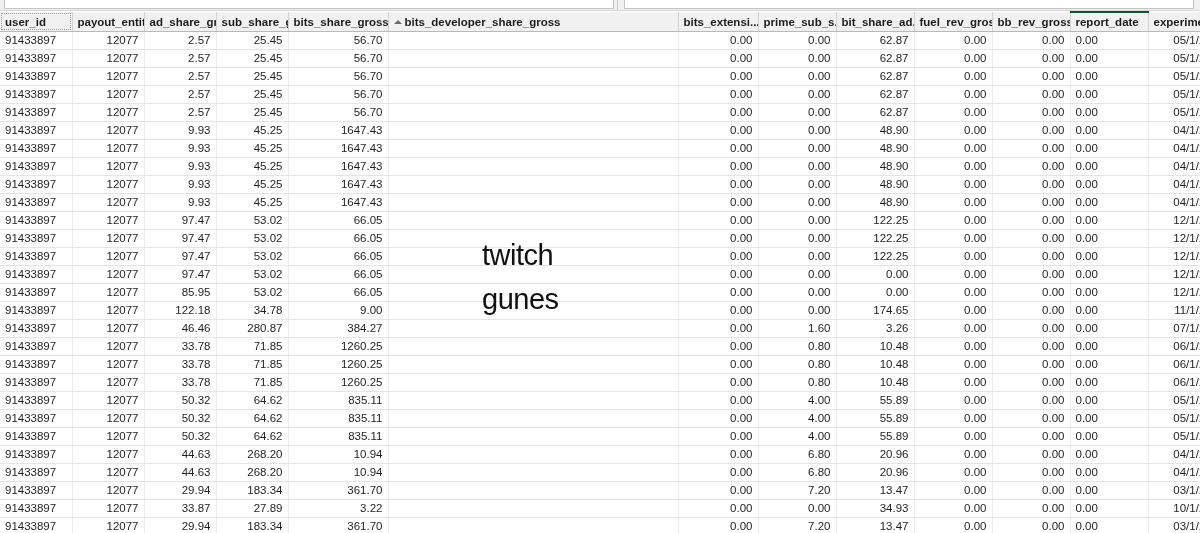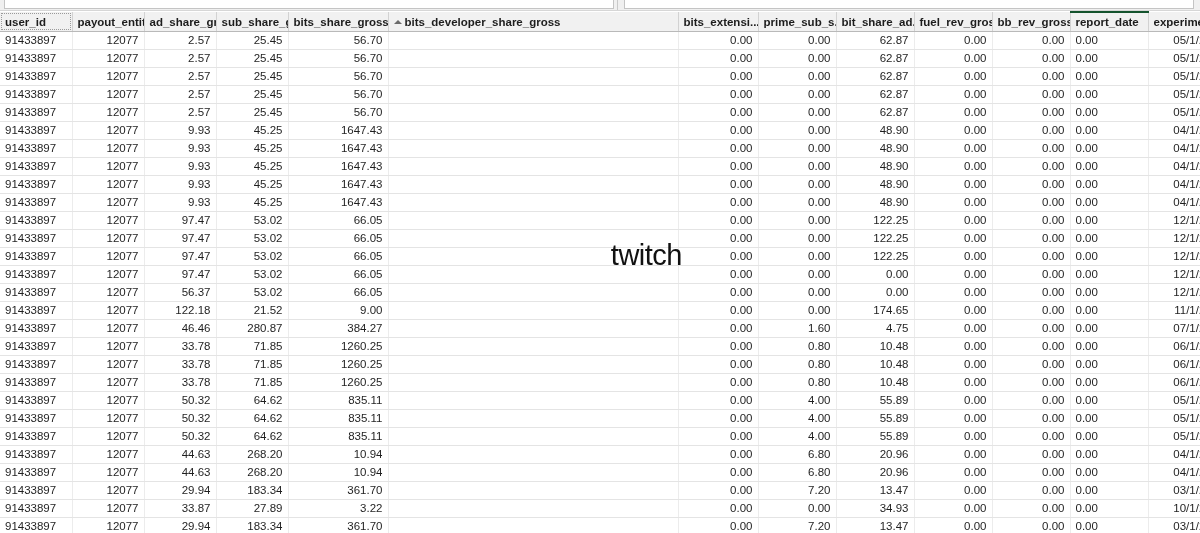--- a/index.html
+++ b/index.html
@@ -102,21 +102,21 @@
 
   
   #watermark {
     position: absolute;
     left: 482px; top: 233px;
     width: 200px;
     font-family: "Liberation Sans", sans-serif;
     font-size: 29px;
     line-height: 44px;
     color: #111111;
-    text-align: right;
+    text-align: left;
     pointer-events: none;
     letter-spacing: -0.5px;
   }
 </style>
 </head>
 <body>
 
 <div id="toolbar-strip">
   <div class="tb-box" id="tb-box-a"></div>
   <div id="tb-sep"></div>
@@ -364,57 +364,57 @@
           <td>0.00</td>
           <td>0.00</td>
           <td>0.00</td>
           <td>0.00</td>
           <td class="c-left">0.00</td>
           <td>12/1/2020</td>
         </tr>
         <tr>
           <td class="c-left">91433897</td>
           <td>12077</td>
-          <td>56.37</td>
+          <td>85.95</td>
           <td>53.02</td>
           <td>66.05</td>
           <td class="c-left c-empty"></td>
           <td>0.00</td>
           <td>0.00</td>
           <td>0.00</td>
           <td>0.00</td>
           <td>0.00</td>
           <td class="c-left">0.00</td>
           <td>12/1/2020</td>
         </tr>
         <tr>
           <td class="c-left">91433897</td>
           <td>12077</td>
           <td>122.18</td>
-          <td>21.52</td>
+          <td>34.78</td>
           <td>9.00</td>
           <td class="c-left c-empty"></td>
           <td>0.00</td>
           <td>0.00</td>
           <td>174.65</td>
           <td>0.00</td>
           <td>0.00</td>
           <td class="c-left">0.00</td>
           <td>11/1/2020</td>
         </tr>
         <tr>
           <td class="c-left">91433897</td>
           <td>12077</td>
           <td>46.46</td>
           <td>280.87</td>
           <td>384.27</td>
           <td class="c-left c-empty"></td>
           <td>0.00</td>
           <td>1.60</td>
-          <td>4.75</td>
+          <td>3.26</td>
           <td>0.00</td>
           <td>0.00</td>
           <td class="c-left">0.00</td>
           <td>07/1/2020</td>
         </tr>
         <tr>
           <td class="c-left">91433897</td>
           <td>12077</td>
           <td>33.78</td>
           <td>71.85</td>
@@ -577,13 +577,14 @@
           <td>0.00</td>
           <td class="c-left">0.00</td>
           <td>03/1/2020</td>
         </tr>
       </tbody>
   </table>
 </div>
 
 <div id="watermark">
   <div>twitch</div>
+  <div>gunes</div>
 </div>
 
 </body></html>

